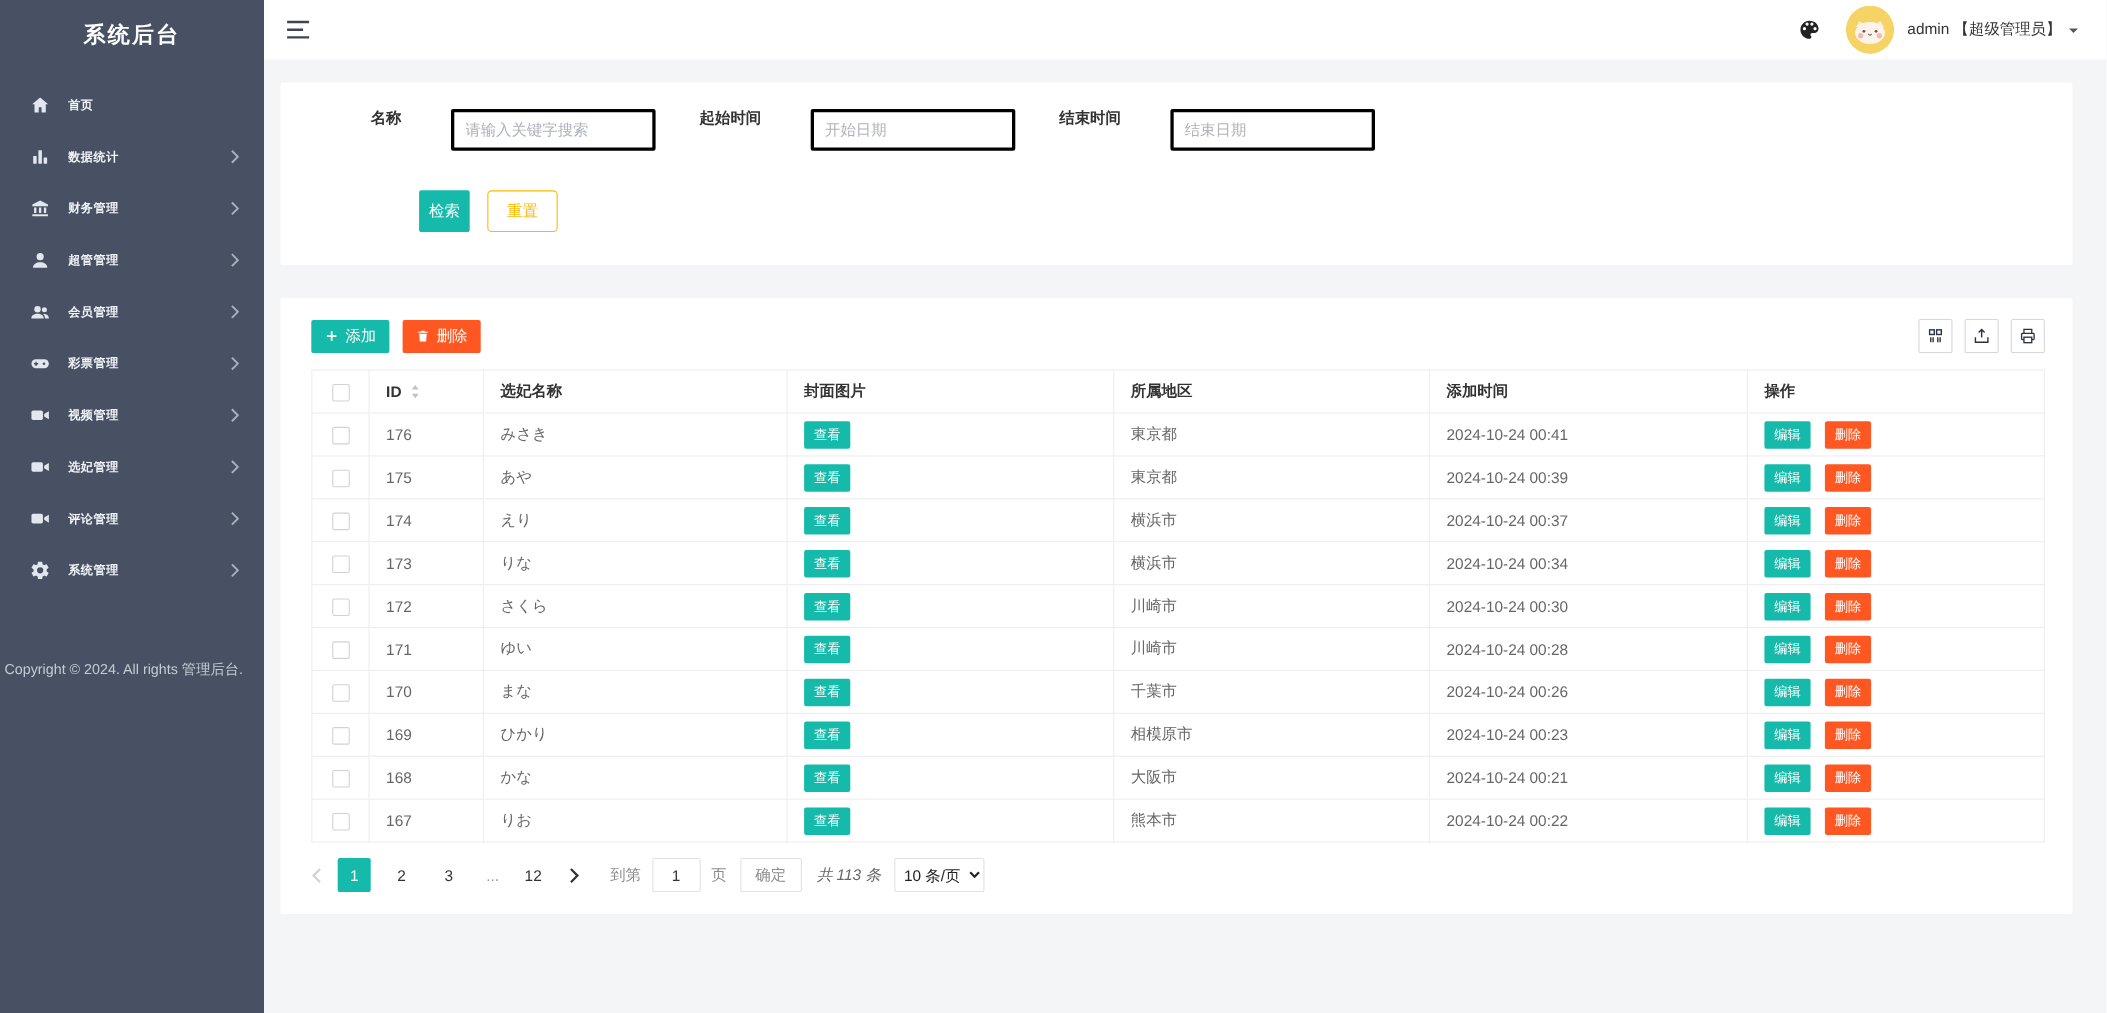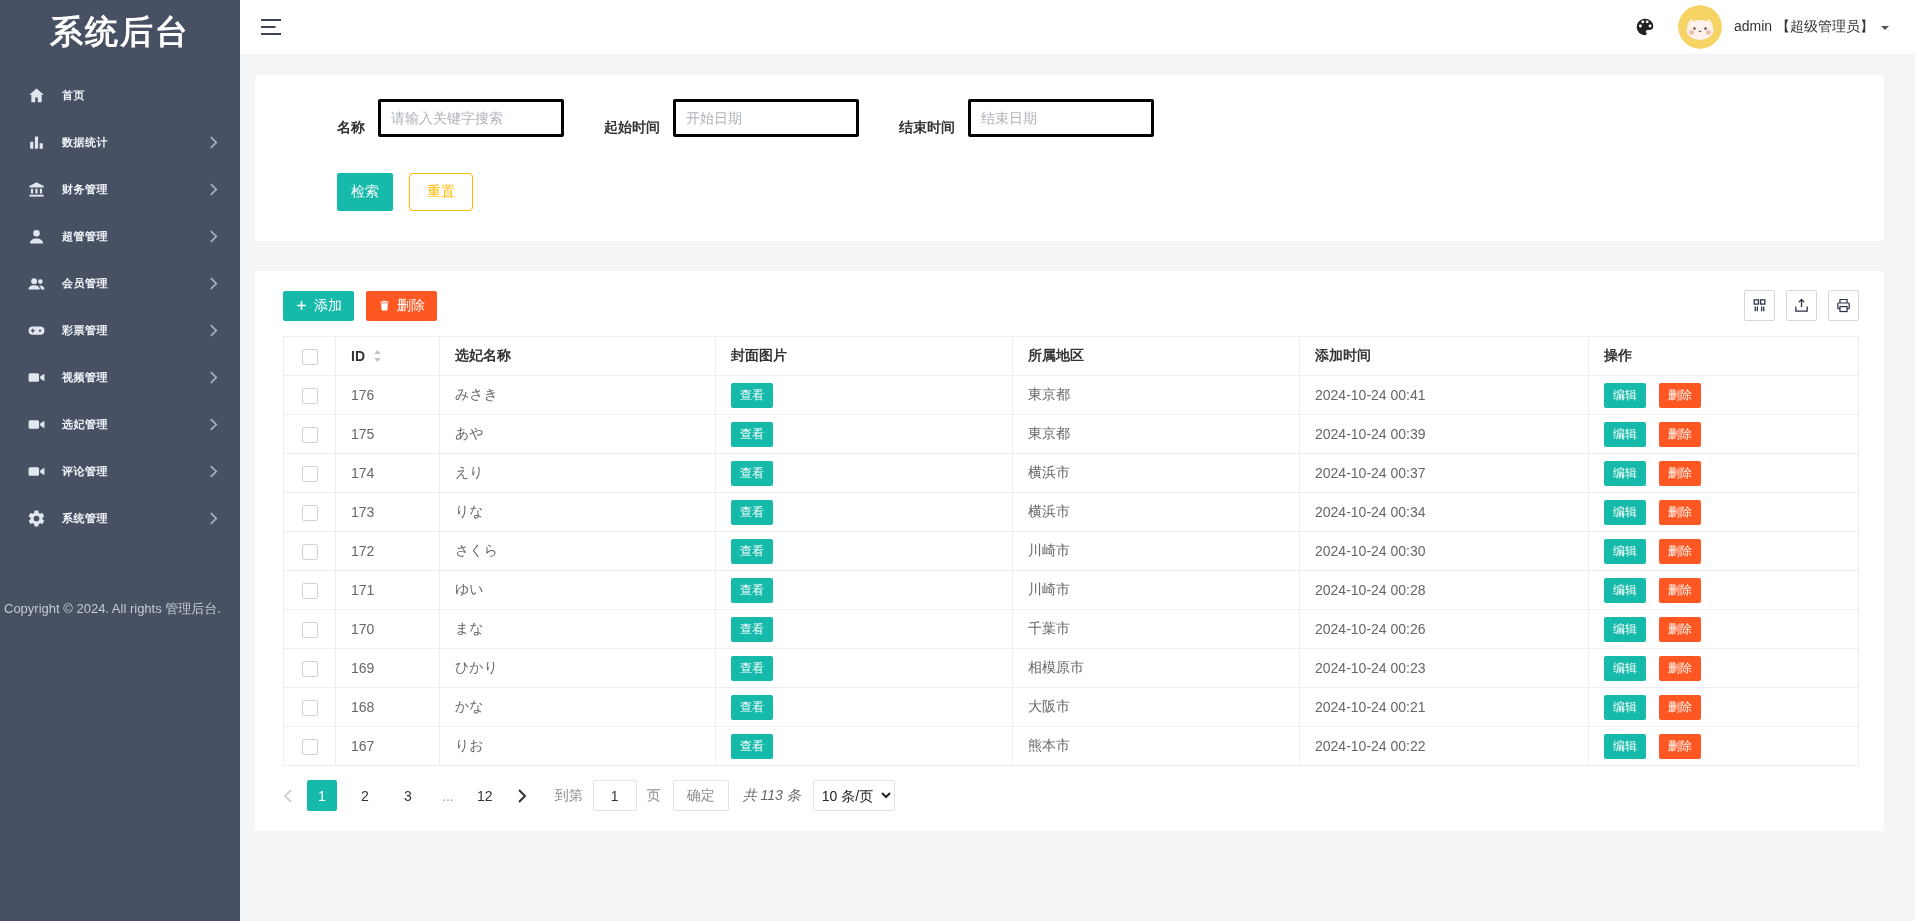--- a/index.html
+++ b/index.html
@@ -5,21 +5,21 @@
   * { margin:0; padding:0; box-sizing:border-box; }
   html,body { width:1915px; height:921px; }
   body {
     font-family:"Liberation Sans","DejaVu Sans",sans-serif;
     background:#f4f5f7; color:#333; overflow:hidden;
   }
   .app { display:flex; width:1915px; height:921px; }
 
   
   .sidebar { width:240px; flex-shrink:0; background:var(--sidebar,#485163); display:flex; flex-direction:column; }
-  .logo { height:64px; line-height:64px; text-align:center; color:#fff; font-size:33px; font-weight:bold; letter-spacing:2px; }
+  .logo { height:64px; line-height:64px; text-align:center; color:#fff; font-size:20px; font-weight:bold; letter-spacing:2px; }
   .menu { margin-top:8px; }
   .menu-item { height:47px; display:flex; align-items:center; padding:0 22px 0 27px; cursor:pointer; }
   .mi-icon { width:19px; height:19px; margin-right:16px; color:#e2e6ee; display:inline-flex; }
   .mi-icon svg { width:19px; height:19px; }
   .mi-label { font-size:11px; font-weight:600; color:#f0f3f8; letter-spacing:.5px; }
   .chev { margin-left:auto; color:#a9b1bf; display:inline-flex; }
   .chev svg { width:9px; height:13px; }
   .copyright { margin-top:56px; padding:0 4px; font-size:13px; line-height:1.65; color:#c5cad3; }
 
   
@@ -34,27 +34,27 @@
   .user-menu { display:flex; align-items:center; cursor:pointer; }
   .user-name { font-size:14px; color:#333; }
   .caret { width:0; height:0; border:4px solid transparent; border-top-color:#555; margin:5px 0 0 7px; }
 
   .content { padding:21px 31px 0 15px; overflow:hidden; }
   .card { background:#fff; border-radius:2px; }
 
   
   .search-card { padding:24px 30px 30px 82px; }
   .form-row { display:flex; align-items:center; }
-  .form-item { display:flex; align-items:flex-end; margin-right:40px; }
+  .form-item { display:flex; align-items:flex-start; margin-right:40px;gap:32px; }
   .form-label { font-size:14px; font-weight:bold; color:#333; margin-right:13px; white-space:nowrap; }
   .text-input { width:186px; height:38px; border:3px solid #000000; border-radius:2px; padding:0 10px; font-size:14px; color:#333; font-family:inherit; outline:none; }
   .text-input::placeholder { color:#aeb3ba; }
   .btn-row { margin-top:36px; display:flex; align-items:center; }
   .btn { border:none; border-radius:2px; cursor:pointer; font-family:inherit; display:inline-flex; align-items:center; justify-content:center; }
-  .btn-search { width:56px; height:38px; background:var(--teal,#16baaa); color:#fff; font-size:14px; }
+  .btn-search { width:46px; height:38px; background:var(--teal,#16baaa); color:#fff; font-size:14px;margin-left:44px; }
   .btn-reset { width:64px; height:38px; background:#fff; border:1px solid var(--yellow,#ffb800); color:var(--yellow,#ffb800); font-size:14px; border-radius:4px; margin-left:16px; }
 
   
   .table-card { margin-top:30px; padding:19px 25px 20px 28px; }
   .toolbar { display:flex; align-items:center; margin-bottom:15px; }
   .btn-add { height:30px; padding:0 12px; background:var(--teal,#16baaa); color:#fff; font-size:14px; }
   .btn-tdelete { height:30px; padding:0 12px; background:var(--orange,#ff5722); color:#fff; font-size:14px; margin-left:12px; }
   .btn .b-icon { display:inline-flex; margin-right:6px; }
   .btn .b-icon svg { width:13px; height:13px; }
   .tool-icons { margin-left:auto; display:flex; }

